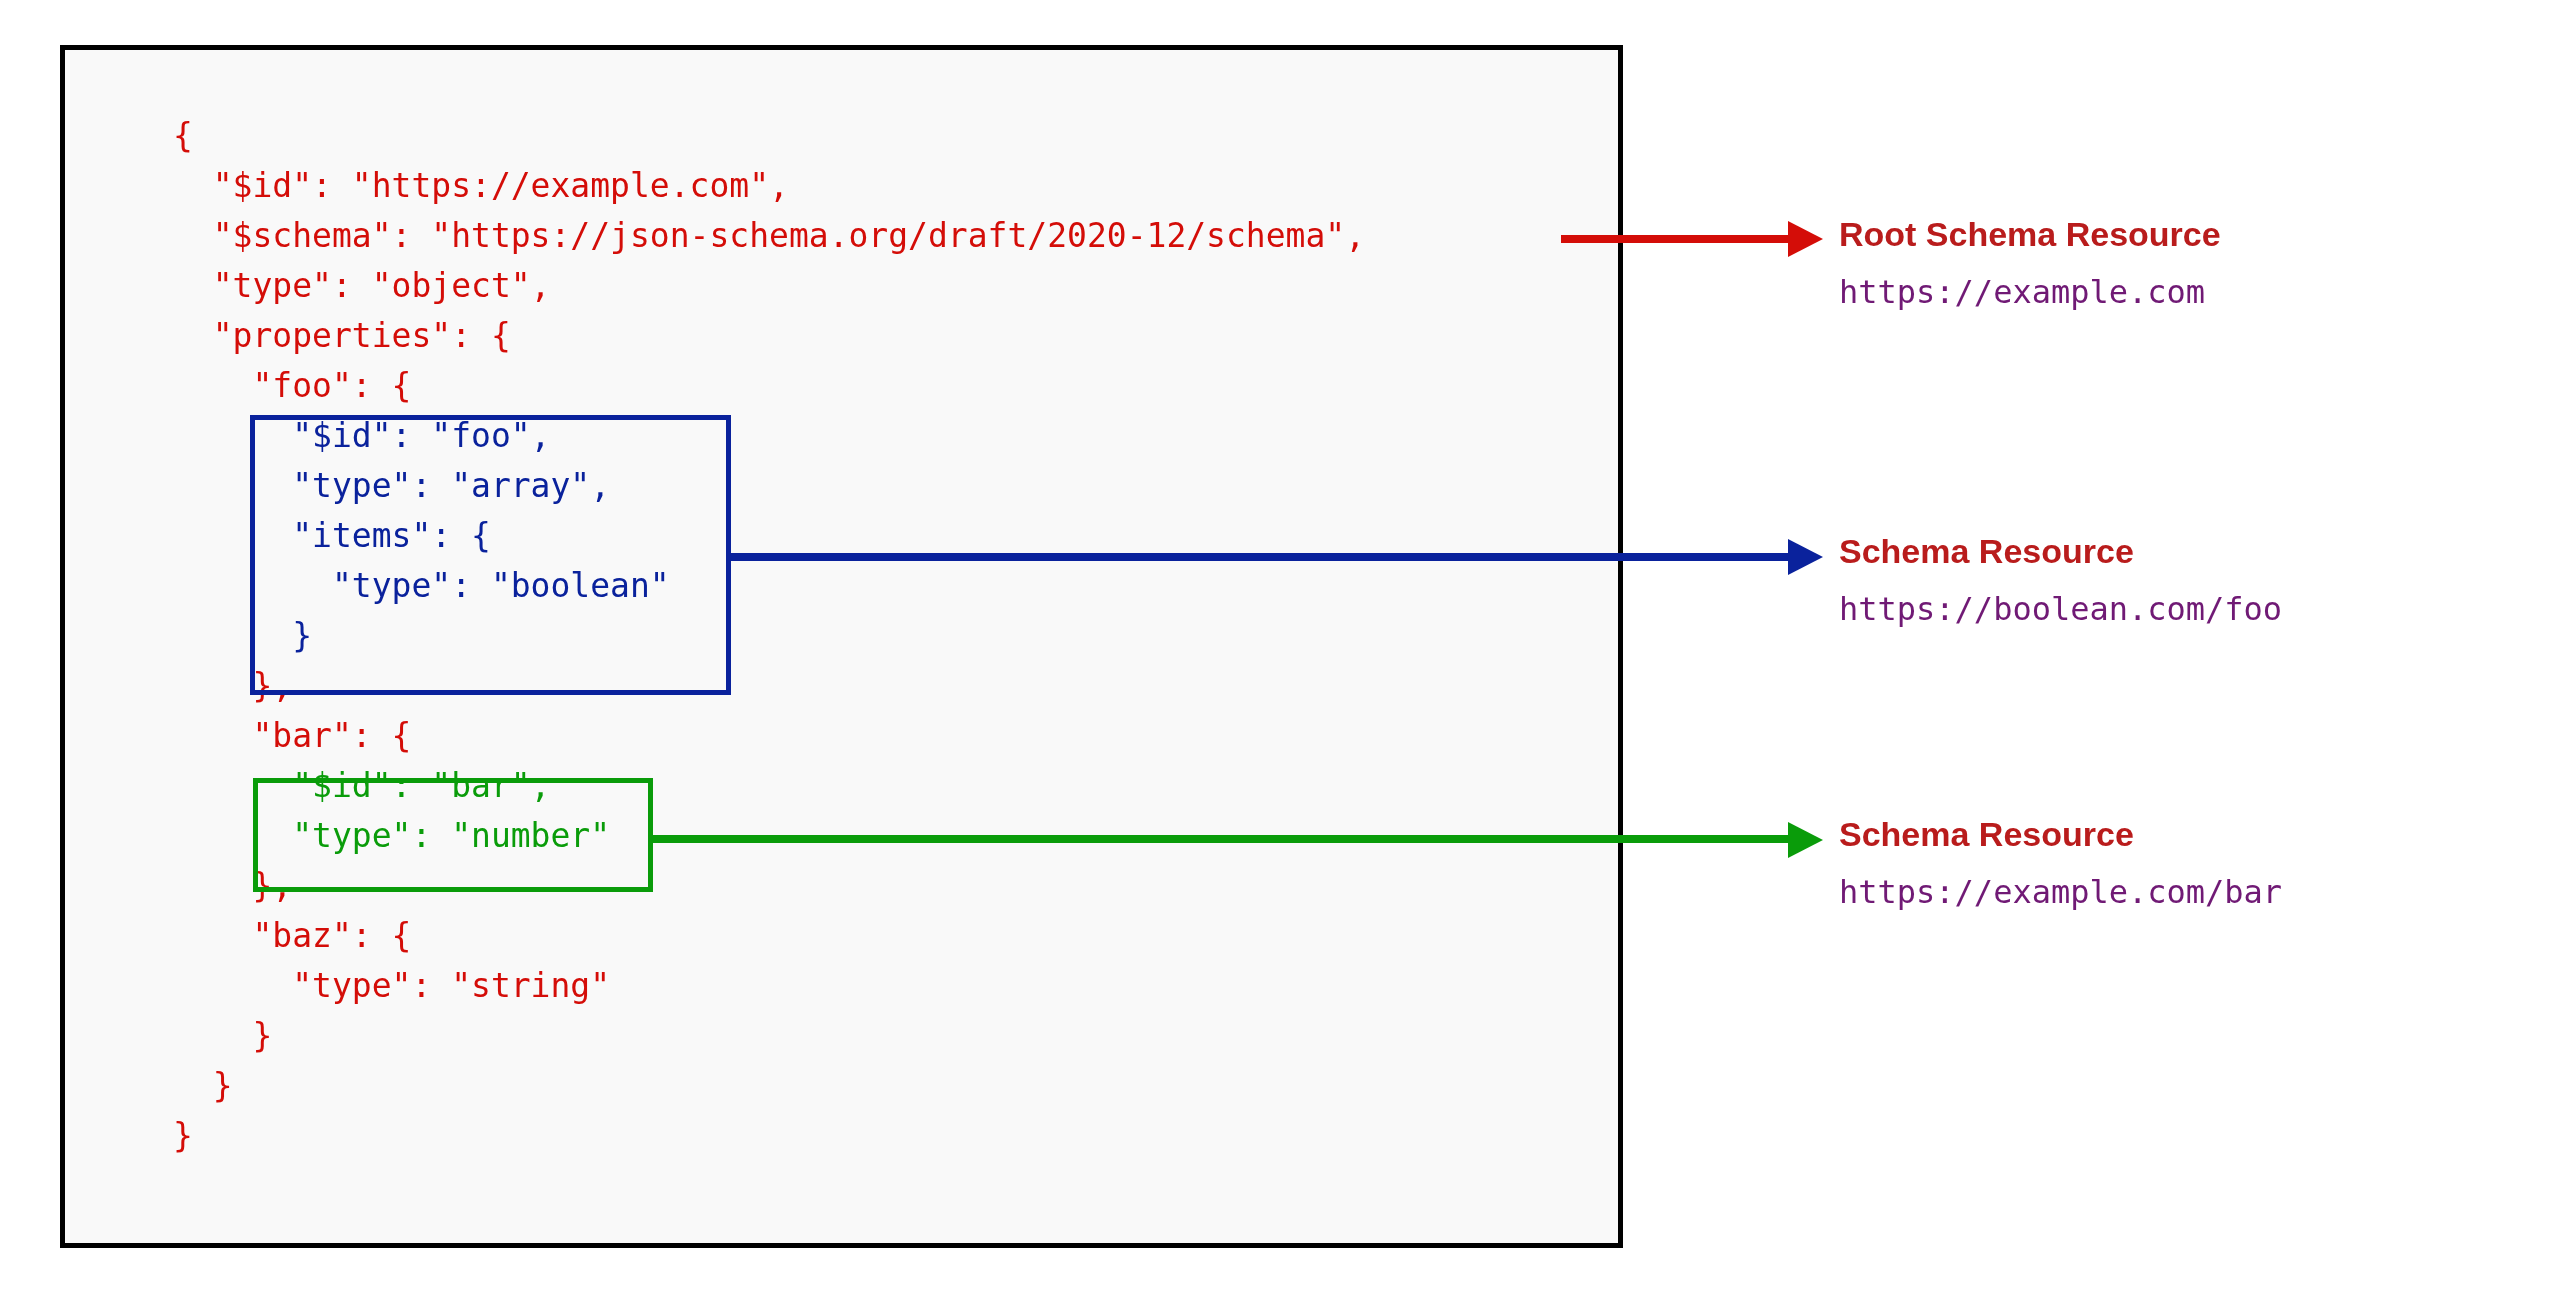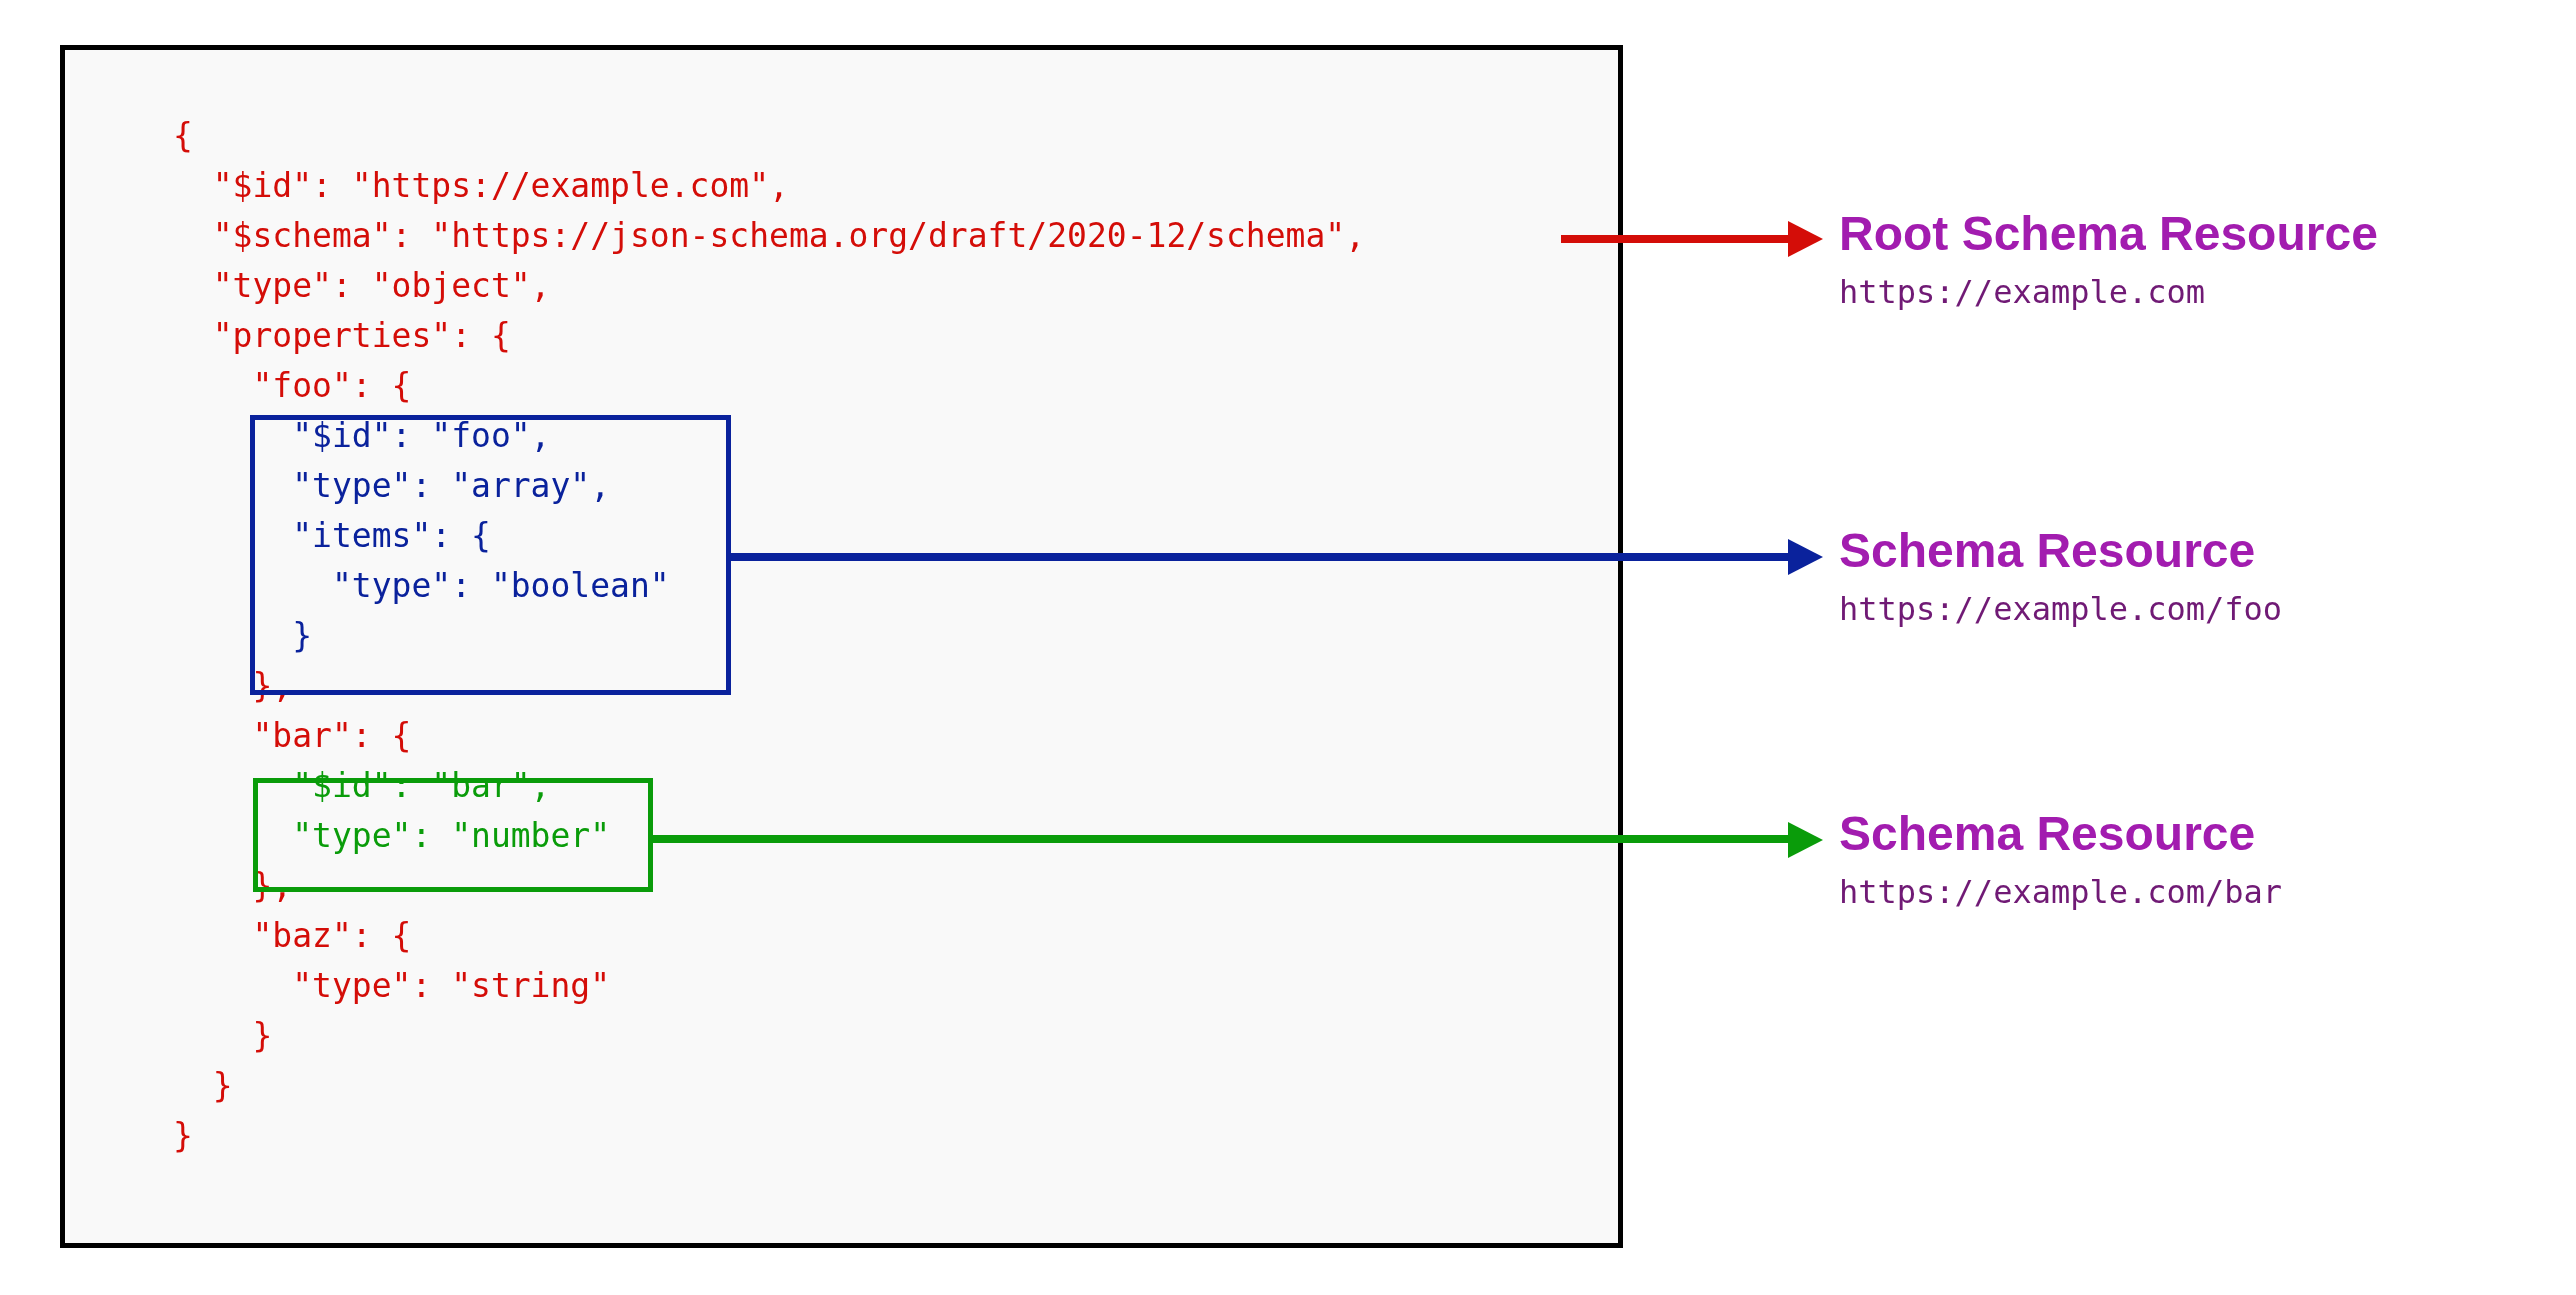--- a/index.html
+++ b/index.html
@@ -66,23 +66,23 @@
   #red-arrow{left:1788px;top:221px;border-left:35px solid #d40d08;}
   #blue-arrow{left:1788px;top:539px;border-left:35px solid #0a229c;}
   #green-arrow{left:1788px;top:822px;border-left:35px solid #0a9c0a;}
 
   
   .annot{position:absolute;left:1839px;}
   .annot-title{
     margin:0;
     font-family:"Liberation Sans",sans-serif;
     font-weight:bold;
-    font-size:48px;
+    font-size:34px;
     line-height:46px;
-    color:#a21caf;
+    color:#b91c1c;
     white-space:nowrap;
   }
   .annot-url{
     margin:17px 0 0 0;
     font-family:"DejaVu Sans Mono","Liberation Mono",monospace;
     font-size:32px;
     line-height:36px;
     color:#701a75;
     white-space:nowrap;
   }
@@ -131,21 +131,21 @@
   <div class="conn-line green" id="green-line"></div>
   <div class="arrow-head" id="green-arrow"></div>
 
   <div class="annot" id="annot-root">
     <p class="annot-title">Root Schema Resource</p>
     <p class="annot-url">https://example.com</p>
   </div>
 
   <div class="annot" id="annot-foo">
     <p class="annot-title">Schema Resource</p>
-    <p class="annot-url">https://example.com/foo</p>
+    <p class="annot-url">https://boolean.com/foo</p>
   </div>
 
   <div class="annot" id="annot-bar">
     <p class="annot-title">Schema Resource</p>
     <p class="annot-url">https://example.com/bar</p>
   </div>
 
 </div>
 
 

